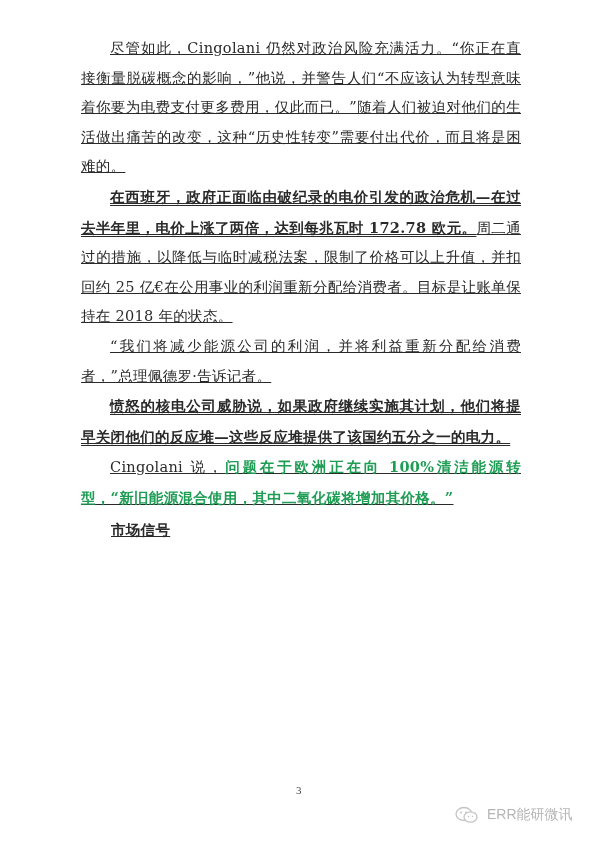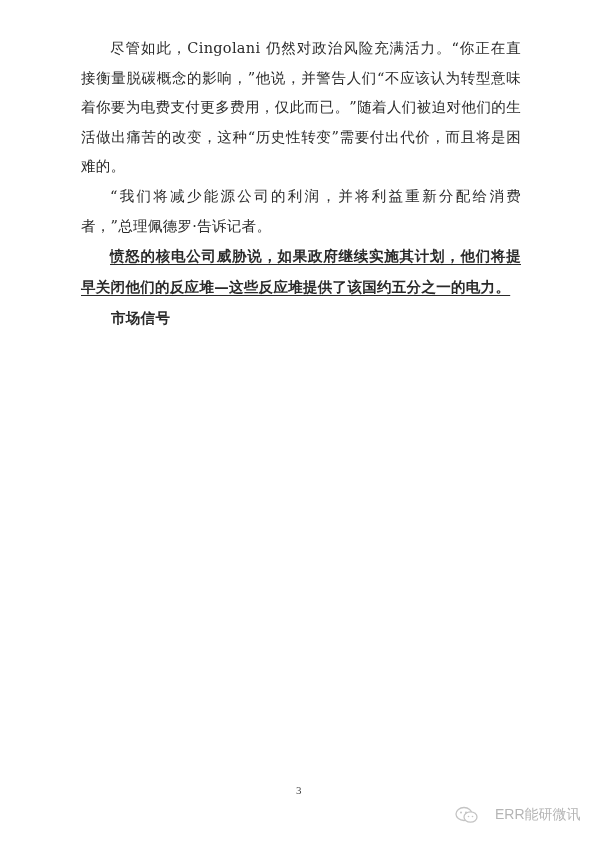--- a/index.html
+++ b/index.html
@@ -2,49 +2,55 @@
 <html><head>
 <meta charset="utf-8">
 <style>
   html, body { margin: 0; padding: 0; }
   body {
     width: 600px; height: 848px; background: #ffffff; position: relative; overflow: hidden;
     font-family: "DejaVu Serif", "Liberation Serif", serif; color: #2a2a2a;
   }
   .page {
     position: absolute; left: 81px; top: 34px; width: 440px;
-    font-size: 14.5px; line-height: 29.6px; letter-spacing: 0.3px;
+    font-size: 14.5px; line-height: 29.6px; letter-spacing: 0.3px; text-decoration: underline;
   }
   .para { margin: 0; text-indent: 2em; text-align: justify; }
   .ul { text-decoration: underline; text-underline-offset: 3px; }
   .bold { font-weight: bold; }
   .green { color: #1f9d55; }
   .heading { margin: 1px; text-indent: 2em; font-weight: bold; }
   .page-number {
     position: absolute; left: 296px; top: 784px; font-size: 11px; color: #444;
     font-family: "Liberation Serif", serif;
   }
   .watermark {
-    position: absolute; left: 455px; top: 806px; display: flex; align-items: center; gap: 16px;
+    position: absolute; left: 455px; top: 806px; display: flex; align-items: center; gap: 8px;
     color: #b5b5b5; font-family: "Liberation Sans", sans-serif; font-size: 14px;
   }
   .watermark svg { display: block; }
 </style>
 </head>
 <body>
 
 <div class="page">
   <p class="para">
     <span>尽管如此，Cingolani 仍然对政治风险充满活力。“你正在直接衡量脱碳概念的影响，”他说，并警告人们“不应该认为转型意味着你要为电费支付更多费用，仅此而已。”随着人们被迫对他们的生活做出痛苦的改变，这种“历史性转变”需要付出代价，而且将是困难的。</span>
   </p>
   <p class="para">
+    <span class="bold ul">在西班牙，政府正面临由破纪录的电价引发的政治危机—在过去半年里，电价上涨了两倍，达到每兆瓦时 172.78 欧元。</span><span>周二通过的措施，以降低与临时减税法案，限制了价格可以上升值，并扣回约 25 亿€在公用事业的利润重新分配给消费者。目标是让账单保持在 2018 年的状态。</span>
+  </p>
+  <p class="para">
     <span>“我们将减少能源公司的利润，并将利益重新分配给消费者，”总理佩德罗·告诉记者。</span>
   </p>
   <p class="para">
     <span class="bold ul">愤怒的核电公司威胁说，如果政府继续实施其计划，他们将提早关闭他们的反应堆—这些反应堆提供了该国约五分之一的电力。</span>
+  </p>
+  <p class="para">
+    <span>Cingolani 说，</span><span class="bold green">问题在于欧洲正在向 100%清洁能源转型，“新旧能源混合使用，其中二氧化碳将增加其价格。”</span>
   </p>
   <p class="heading">市场信号</p>
 </div>
 
 <div class="page-number">3</div>
 
 <div class="watermark">
   <span>
     <svg width="24" height="18" viewBox="0 0 24 18">
       <ellipse cx="9" cy="8" rx="8" ry="6.5" fill="none" stroke="#c4c4c4" stroke-width="1.3"></ellipse>

